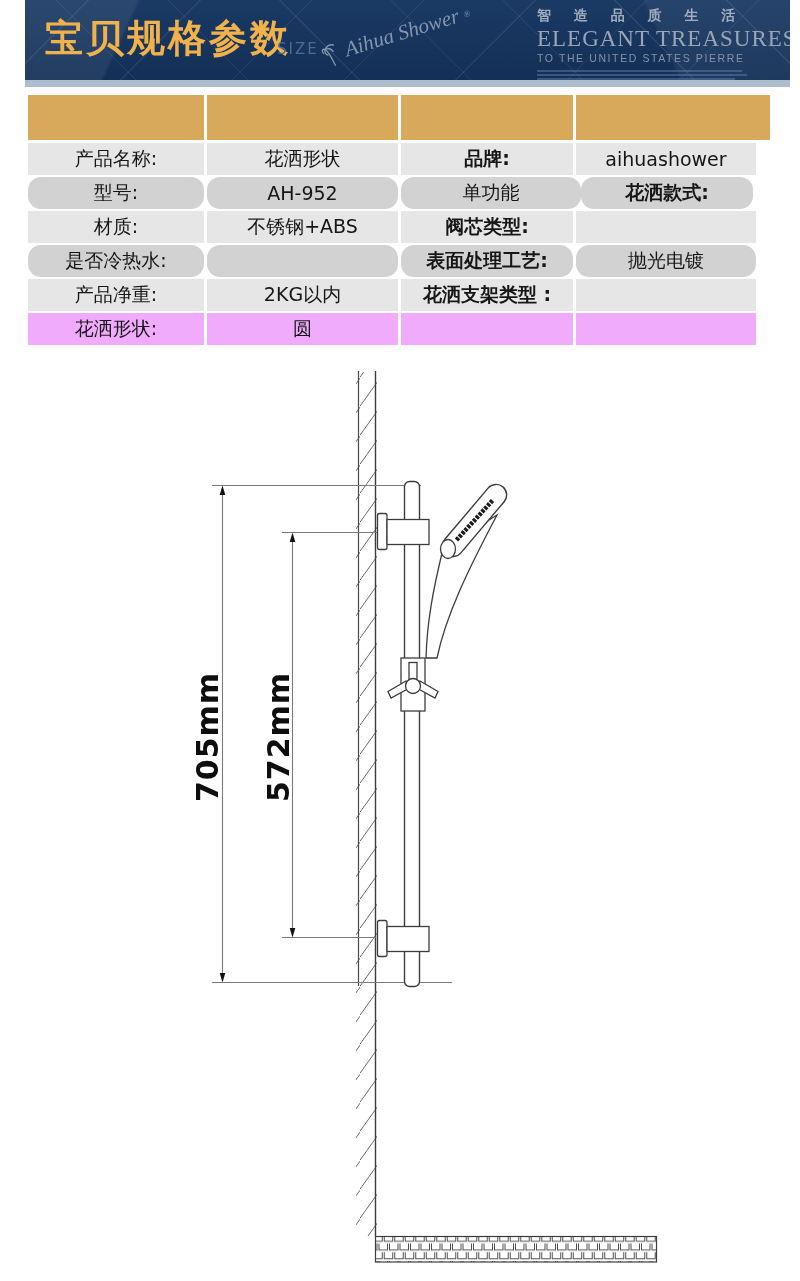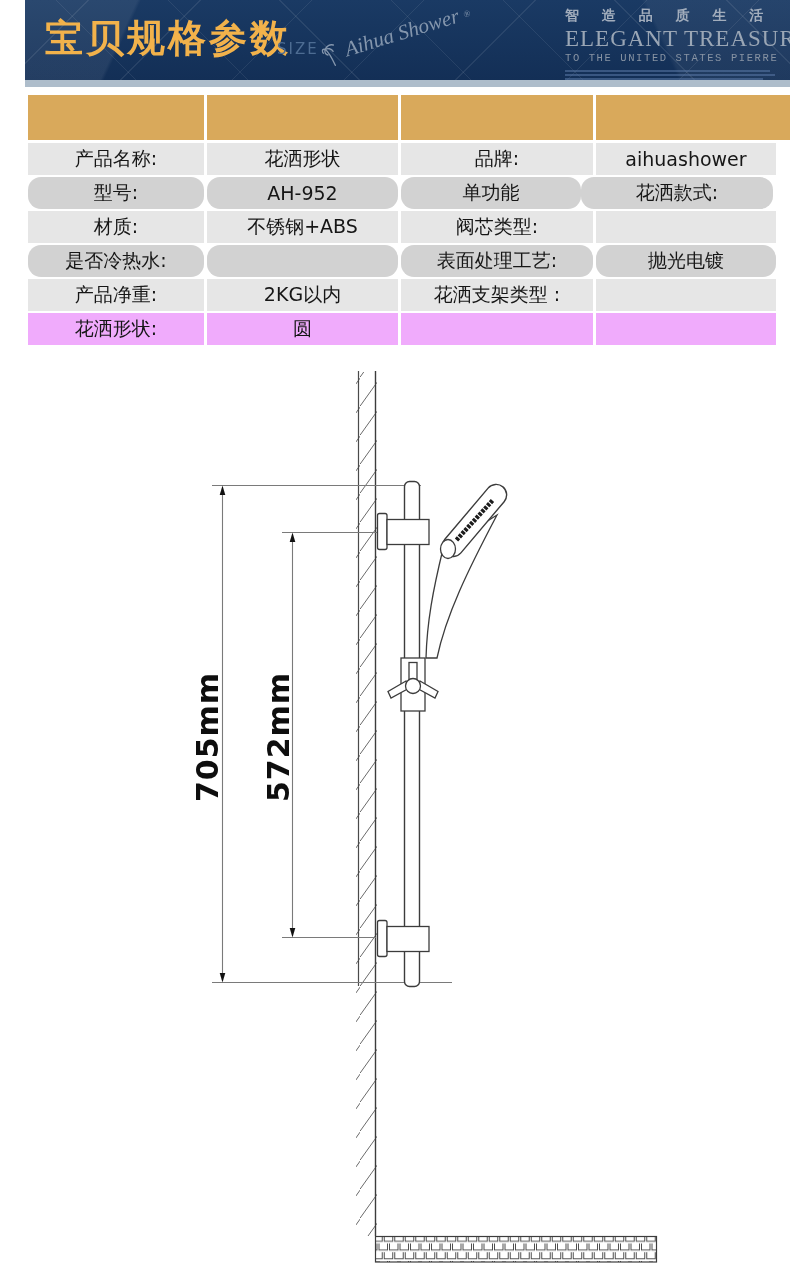--- a/index.html
+++ b/index.html
@@ -15,37 +15,37 @@
       repeating-linear-gradient(-45deg, rgba(255,255,255,0) 0 78px, rgba(255,255,255,0.08) 78px 79px),
       linear-gradient(#1a3a64,#132f56);}
   .header-strip{position:absolute;left:25px;top:80px;width:765px;height:7px;background:#aebdcb;}
   .title{position:absolute;left:20px;top:13px;font-size:38px;font-weight:bold;
          color:#f2b24b;letter-spacing:3px;white-space:nowrap;}
   .size-label{position:absolute;left:252px;top:40px;font-size:15px;color:#4d6c92;letter-spacing:2px;}
   .brand{position:absolute;left:295px;top:22px;transform:rotate(-17deg);color:#8496ad;
          font-family:"Liberation Serif",serif;font-style:italic;font-size:21px;
          display:flex;align-items:center;gap:5px;white-space:nowrap;}
   .brand .reg{font-size:9px;vertical-align:super;font-style:normal;}
-  .slogans{position:absolute;left:540px;top:7px;width:230px;}
+  .slogans{position:absolute;left:512px;top:7px;width:230px;}
   .slogan-cn{font-size:14px;font-weight:bold;color:#a2adbc;letter-spacing:9px;white-space:nowrap;}
   .slogan-en{font-size:23px;color:#9aa6b5;font-family:"Liberation Serif",serif;
              letter-spacing:1px;margin-top:1px;white-space:nowrap;}
-  .slogan-sub{font-size:10.5px;color:#8793a3;font-family:Liberation Mono, monospace;
+  .slogan-sub{font-size:10.5px;color:#8793a3;font-family:Liberation Sans, sans-serif;
               letter-spacing:1.6px;white-space:nowrap;}
   .fineprint{margin-top:6px;}
   .fineprint div{height:2px;background:rgba(90,120,165,0.55);margin-bottom:2px;}
 
   
   .spec-table{position:absolute;left:28px;top:95px;}
   .trow{display:flex;margin-bottom:2px;}
   .cell{height:32px;display:flex;align-items:center;justify-content:center;
         font-size:19px;color:#161616;white-space:nowrap;}
   .c1{width:176px;margin-right:3px;}
   .c2{width:191px;margin-right:3px;}
-  .c3{width:192px;margin-right:3px;}
+  .c3{width:172px;margin-right:3px;font-weight:bold;}
   .c4{width:180px;}
   .thead{margin-bottom:3px;}
   .thead .cell{height:45px;background:#d9a95b;}
   .thead .c4{width:194px;}
   .light{background:#e6e6e6;}
   .dark{background:#d2d2d2;border-radius:13px;}
   .darker{background:#f0abfc;}
 
   
   .diagram{position:absolute;left:0;top:368px;}

